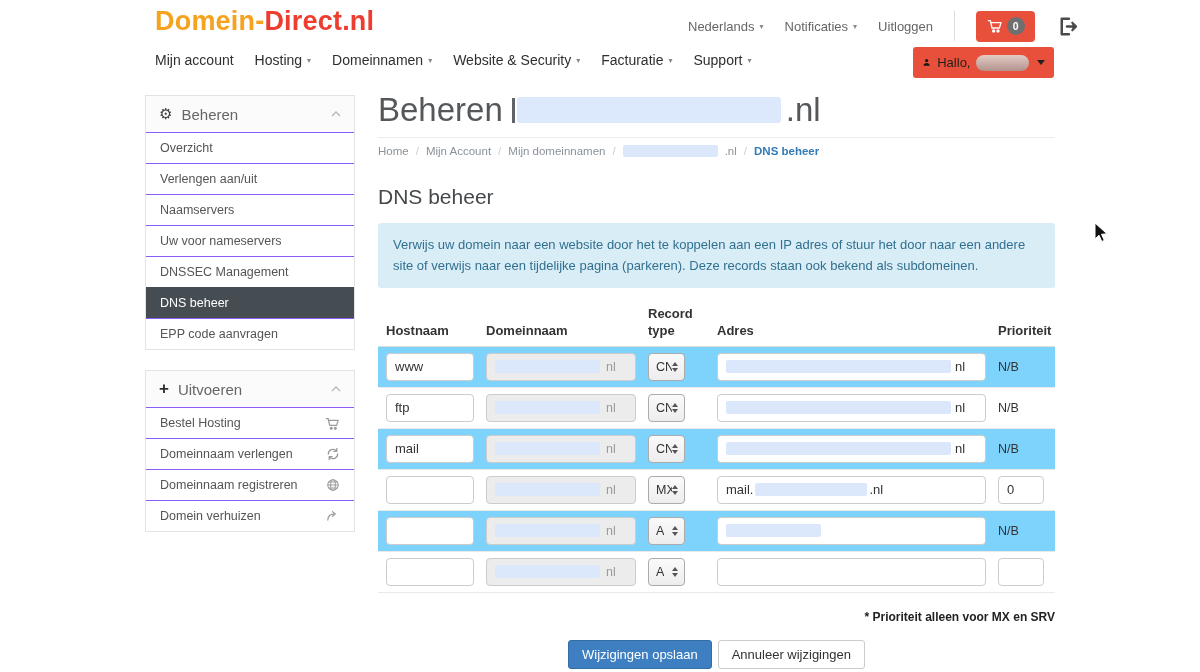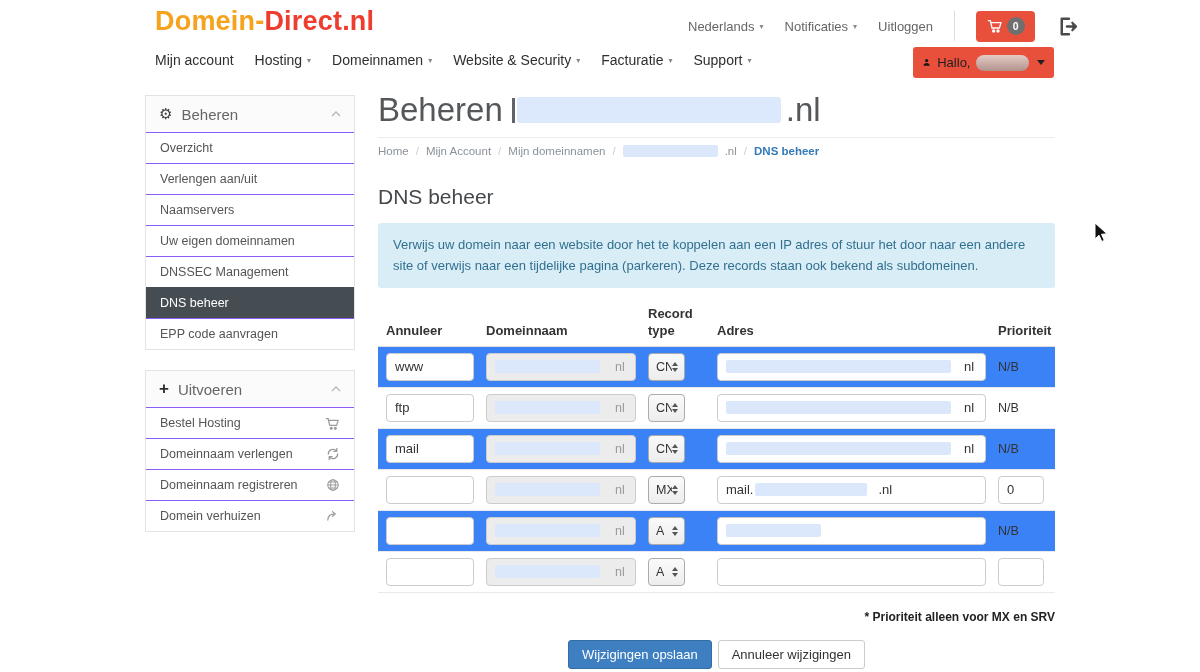--- a/index.html
+++ b/index.html
@@ -44,33 +44,33 @@
   .crumbs { margin-top:7px; font-size:11.5px; color:#8a9299; display:flex; align-items:center; gap:7px; }
   .c-sep { color:#c9ced2; }
   .c-blur { width:95px; height:12px; background:#dbe7fa; border-radius:2px; }
   .c-cur { color:#337ab7; font-weight:700; }
   .sec-title { margin-top:28px; font-size:21px; color:#46494c; font-weight:400; }
   .info { margin-top:14px; background:#d9edf7; border-radius:3px; padding:11px 15px; font-size:13px; color:#31708f; line-height:1.65; }
   
   .dns-table { margin-top:13px; }
   .t-row { display:grid; grid-template-columns:88px 150px 57px 269px 58px; column-gap:12px; align-items:center; height:41px; padding:0 8px; border-bottom:1px solid #e9e9e9; }
   .t-row.head { height:46px; align-items:end; padding-bottom:7px; border-bottom:1px solid #ddd; }
-  .t-row.stripe { background:#3b82f6; }
+  .t-row.stripe { background:#7dd3fc; }
   .th { font-size:13px; font-weight:700; color:#333; line-height:1.25; }
   .th.nowrap { white-space:nowrap; }
   .inp { height:28px; border:1px solid #ccc; border-radius:4px; font-size:13px; color:#333; padding:0 8px; font-family:"Liberation Sans",sans-serif; background:#fff; width:100%; }
   .inp.prio { width:46px; }
   .ibox { height:28px; border:1px solid #ccc; border-radius:4px; background:#fff; display:flex; align-items:center; padding:0 8px; overflow:hidden; }
   .ibox.dis { background:#ececec; border-color:#ccc; }
   .blur { height:13px; background:#dbe7fa; border-radius:2px; flex:none; }
   .blur.w105 { width:105px; margin-right:6px; }
   .blur.w225 { width:225px; margin-right:4px; }
   .blur.w112 { width:112px; margin:0 2px; }
   .blur.w95  { width:95px; }
-  .suf { font-size:12.5px;margin-left:9px; }
+  .suf { font-size:12.5px; }
   .suf.gray { color:#9a9a9a; }
   .suf.dark { color:#333; font-size:13px; }
   .pref { font-size:13px; color:#333; }
   .sel { height:28px; width:37px; border:1px solid #ababab; border-radius:4px; background:linear-gradient(180deg,#fafafa,#ededed); display:flex; align-items:center; padding:0 6px 0 7px; cursor:pointer; }
   .sel-txt { font-size:12.5px; color:#333; overflow:hidden; white-space:nowrap; }
   .spin { margin-left:auto; display:flex; flex-direction:column; gap:2px; }
   .spin i { display:block; width:0; height:0; border-left:3.5px solid transparent; border-right:3.5px solid transparent; }
   .spin .up { border-bottom:4px solid #555; }
   .spin .dn { border-top:4px solid #555; }
   .prio-txt { font-size:12.5px; color:#333; }
@@ -166,21 +166,21 @@
     <div class="s-item">
         <span>Overzicht</span>
       </div>
     <div class="s-item">
         <span>Verlengen aan/uit</span>
       </div>
     <div class="s-item">
         <span>Naamservers</span>
       </div>
     <div class="s-item">
-        <span>Uw eigen domeinnamen</span>
+        <span>Uw voor nameservers</span>
       </div>
     <div class="s-item">
         <span>DNSSEC Management</span>
       </div>
     <div class="s-item active">
         <span>DNS beheer</span>
       </div>
     <div class="s-item">
         <span>EPP code aanvragen</span>
       </div>
@@ -258,21 +258,21 @@
     <span class="c-sep">/</span>
     <span class="c-cur">DNS beheer</span>
   </div>
 
   <div class="sec-title">DNS beheer</div>
 
   <div class="info">Verwijs uw domein naar een website door het te koppelen aan een IP adres of stuur het door naar een andere site of verwijs naar een tijdelijke pagina (parkeren). Deze records staan ook bekend als subdomeinen.</div>
 
   <div class="dns-table">
     <div class="t-row head">
-      <span class="th">Annuleer</span>
+      <span class="th">Hostnaam</span>
       <span class="th">Domeinnaam</span>
       <span class="th">Record type</span>
       <span class="th">Adres</span>
       <span class="th nowrap">Prioriteit</span>
     </div>
 
     <div class="t-row stripe">
       <input class="inp" value="www" style="">
       <div class="ibox dis">
           <span class="blur w105"></span>

